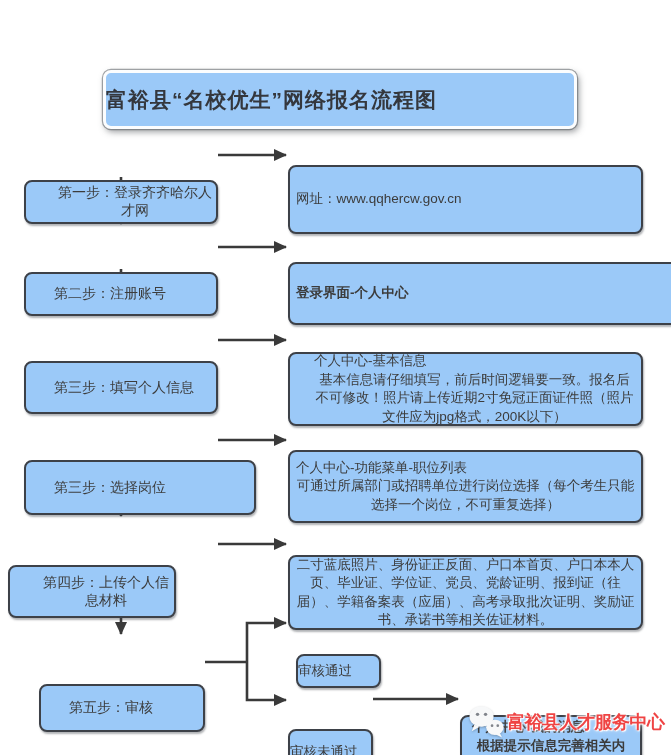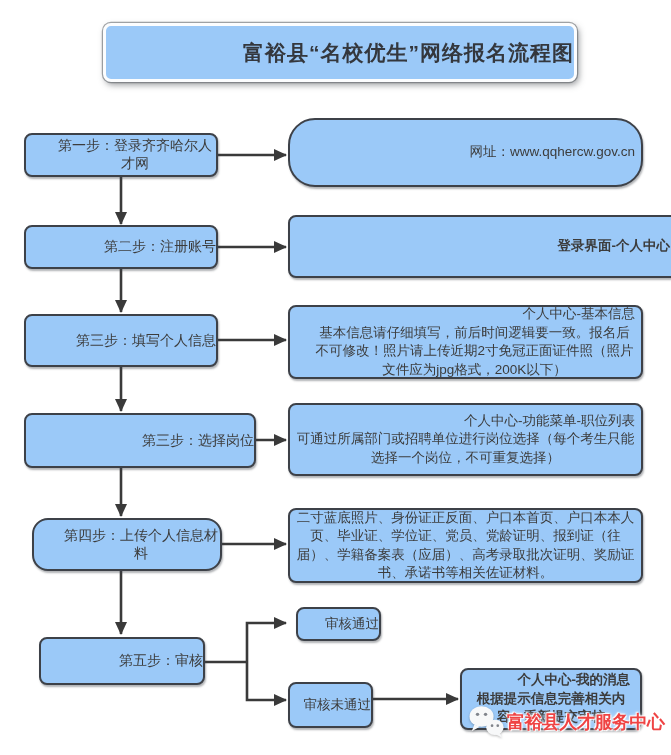--- a/index.html
+++ b/index.html
@@ -7,23 +7,24 @@
     position:relative;width:671px;height:755px;overflow:hidden;
     background:var(--background,#ffffff);
     font-family:"Liberation Sans","DejaVu Sans",sans-serif;
     color:var(--text,#3c3c3c);
   }
   .box{
     position:absolute;box-sizing:border-box;
     background:var(--box-fill,#9bc9f8);
     border:2.5px solid var(--box-border,#3d4148);
     border-radius:8px;
-    display:flex;flex-direction:column;align-items:flex-end;justify-content:center;
+    display:flex;flex-direction:column;align-items:flex-start;justify-content:center;
     text-align:center;
     box-shadow:1px 2px 2px rgba(61,65,72,.4);
+    margin-top:47px;
   }
   .title-box{
     border:3px solid #fcfdfe;border-radius:8px;
     box-shadow:0 0 0 1.2px rgba(90,94,100,.55),2px 3px 6px rgba(60,63,70,.5);
     font-size:21px;font-weight:bold;color:#34373d;letter-spacing:1px;
   }
   .step{font-size:14px;padding-left:28px;}
   .detail{font-size:13.5px;line-height:18.5px;padding:0 6px;}
   .small{font-size:13.5px;}
   .fail-detail{font-size:13.5px;line-height:18.5px;padding:0 10px;font-weight:bold;}
@@ -73,28 +74,28 @@
   </div>
   <div class="box step" style="left:24px;top:225px;width:194px;height:44px;">
     <span>第二步：注册账号</span>
   </div>
   <div class="box step" style="left:24px;top:314px;width:194px;height:53px;">
     <span>第三步：填写个人信息</span>
   </div>
   <div class="box step" style="left:24px;top:413px;width:232px;height:55px;">
     <span>第三步：选择岗位</span>
   </div>
-  <div class="box step" style="left:32px;top:518px;width:190px;height:53px;border-radius:16px;">
+  <div class="box step" style="left:8px;top:518px;width:168px;height:53px;">
     <span>第四步：上传个人信息材料</span>
   </div>
   <div class="box step" style="left:39px;top:637px;width:166px;height:48px;">
     <span>第五步：审核</span>
   </div>
 
-  <div class="box detail" style="left:288px;top:118px;width:355px;height:69px;border-radius:27px;">
+  <div class="box detail" style="left:288px;top:118px;width:355px;height:69px;">
     <div>网址：www.qqhercw.gov.cn</div>
   </div>
   <div class="box detail" style="left:288px;top:215px;width:390px;height:63px;font-weight:bold;">
     <div>登录界面-个人中心</div>
   </div>
   <div class="box detail" style="left:288px;top:305px;width:355px;height:74px;padding-left:24px;">
     <div>个人中心-基本信息</div>
     <div>基本信息请仔细填写，前后时间逻辑要一致。报名后不可修改！照片请上传近期2寸免冠正面证件照（照片文件应为jpg格式，200K以下）</div>
   </div>
   <div class="box detail" style="left:288px;top:403px;width:355px;height:73px;">

